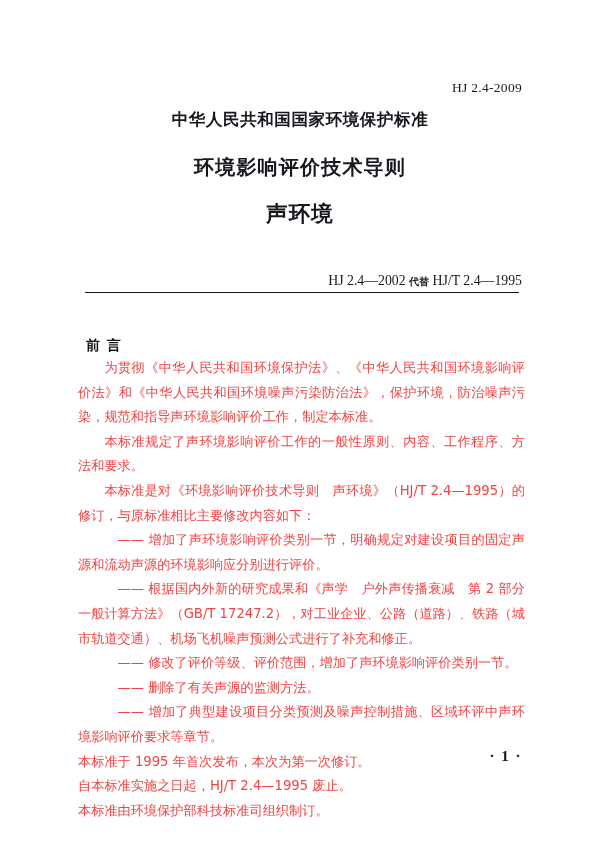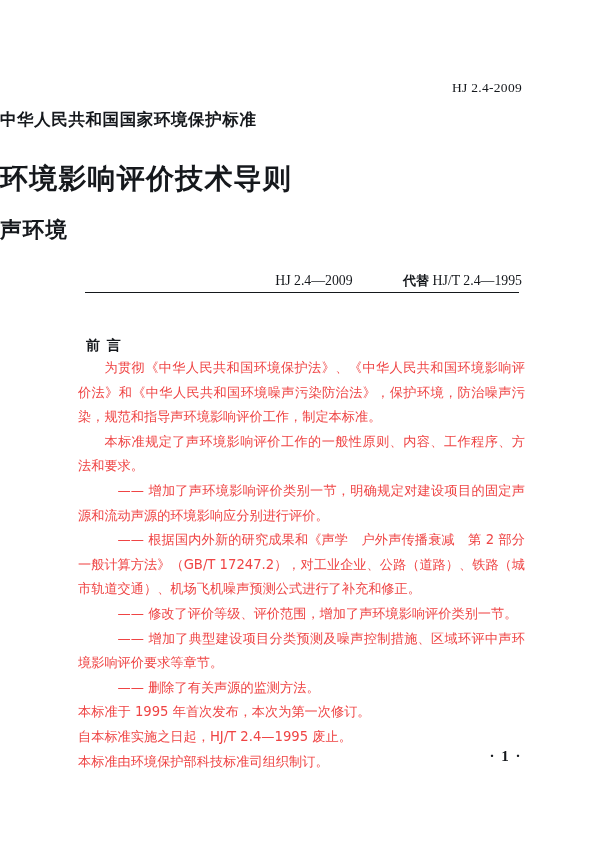--- a/index.html
+++ b/index.html
@@ -35,33 +35,34 @@
     color: #15181c;
     white-space: nowrap;
   }
 
   
   .title-block {
     position: absolute;
     left: 0;
     top: 112px;
     width: 600px;
+    text-align: center;
   }
   .cn-org {
     font-family: "DejaVu Sans", sans-serif;
     font-size: 16.5px;
     font-weight: bold;
     letter-spacing: 0.6px;
     color: #15181c;
     line-height: 1;
   }
   .cn-title {
-    margin-top: 36px;
-    font-family: "DejaVu Sans", sans-serif;
-    font-size: 28px;
+    margin-top: 28px;
+    font-family: "DejaVu Sans", sans-serif;
+    font-size: 20px;
     font-weight: bold;
     letter-spacing: 1.2px;
     color: #15181c;
     line-height: 1;
   }
   .cn-subtitle {
     margin-top: 26px;
     font-family: "DejaVu Sans", sans-serif;
     font-size: 21.5px;
     font-weight: bold;
@@ -84,23 +85,22 @@
     position: absolute;
     right: 78px;
     top: 272px;
     font-family: "Liberation Serif", "DejaVu Serif", serif;
     font-size: 14.5px;
     color: #15181c;
     white-space: nowrap;
   }
   .replaces .cjk {
     font-family: "DejaVu Sans", sans-serif;
-    font-size: 13px;
-    font-weight: bold;
-    margin-left: 47px;
+    font-size: 10px;
+    font-weight: bold;
   }
   .rule {
     position: absolute;
     left: 85px;
     top: 292px;
     width: 434px;
     height: 0;
     border-top: 1.4px solid #15181c;
   }
 
@@ -166,35 +166,36 @@
 
   <div class="std-number">HJ 2.4-2009</div>
 
   <div class="title-block">
     <div class="cn-org">中华人民共和国国家环境保护标准</div>
     <div class="cn-title">环境影响评价技术导则</div>
     <div class="cn-subtitle">声环境</div>
   </div>
 
   <div class="replaces">
-    <span class="latin">HJ  2.4—2009 </span><span class="cjk">代替</span><span class="latin"> HJ/T 2.4—1995</span>
+    <span class="latin">HJ  2.4—2002 </span><span class="cjk">代替</span><span class="latin"> HJ/T 2.4—1995</span>
   </div>
 
   <div class="rule"></div>
 
   <div class="preface-heading">前  言</div>
 
   <div class="body-text">
     <p class="p-indent">为贯彻《中华人民共和国环境保护法》、《中华人民共和国环境影响评价法》和《中华人民共和国环境噪声污染防治法》，保护环境，防治噪声污染，规范和指导声环境影响评价工作，制定本标准。</p>
     <p class="p-indent">本标准规定了声环境影响评价工作的一般性原则、内容、工作程序、方法和要求。</p>
+    <p class="p-indent">本标准是对《环境影响评价技术导则　声环境》（HJ/T 2.4—1995）的修订，与原标准相比主要修改内容如下：</p>
     <p class="p-dash">——  增加了声环境影响评价类别一节，明确规定对建设项目的固定声源和流动声源的环境影响应分别进行评价。</p>
     <p class="p-dash">——  根据国内外新的研究成果和《声学　户外声传播衰减　第 2 部分　一般计算方法》（GB/T 17247.2），对工业企业、公路（道路）、铁路（城市轨道交通）、机场飞机噪声预测公式进行了补充和修正。</p>
     <p class="p-dash">——  修改了评价等级、评价范围，增加了声环境影响评价类别一节。</p>
+    <p class="p-dash">——  删除了有关声源的监测方法。</p>
     <p class="p-dash">——  增加了典型建设项目分类预测及噪声控制措施、区域环评中声环境影响评价要求等章节。</p>
-    <p class="p-dash">——  删除了有关声源的监测方法。</p>
     <p class="p-flat">本标准于 1995 年首次发布，本次为第一次修订。</p>
     <p class="p-flat">自本标准实施之日起，HJ/T 2.4—1995 废止。</p>
     <p class="p-flat">本标准由环境保护部科技标准司组织制订。</p>
 
   </div>
 
   <div class="page-number-inner">· 1 ·</div>
 
 </div>
 

